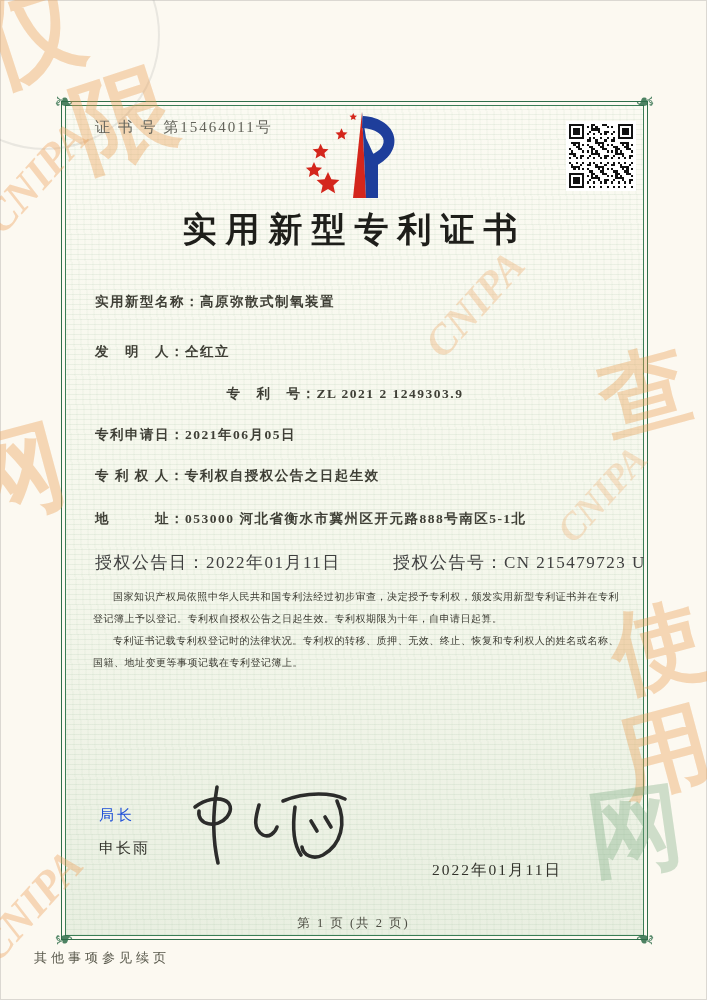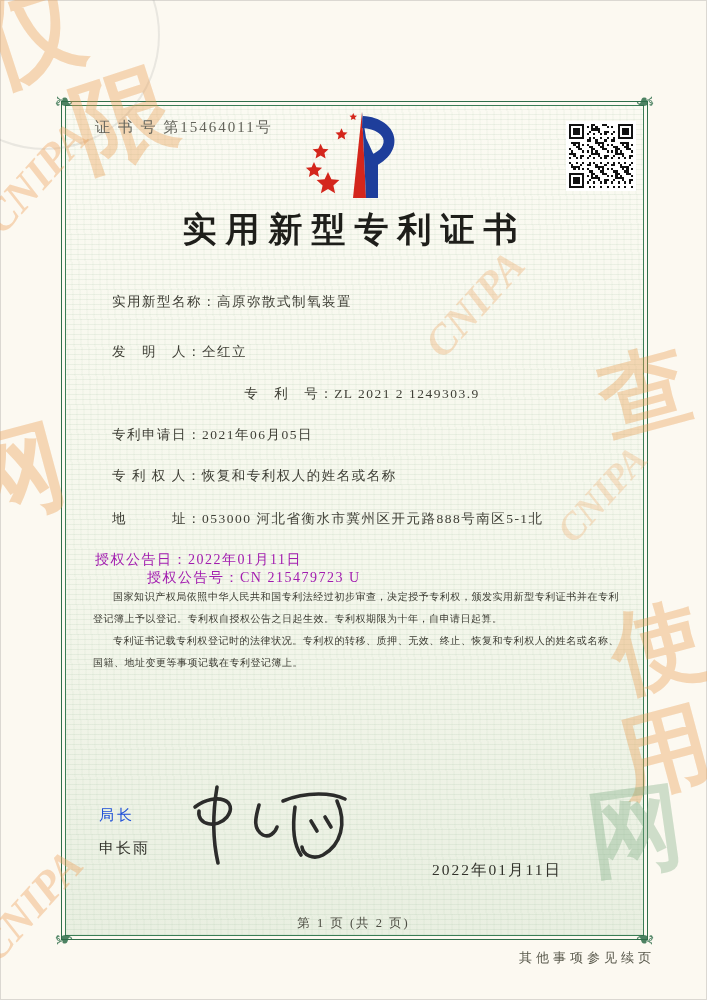--- a/index.html
+++ b/index.html
@@ -38,40 +38,40 @@
                border-radius:50%; left:-70px; top:-80px; z-index:2;}
 
   
   .cert-no { position:absolute; left:95px; top:118px; font-size:15px; color:#63635a; letter-spacing:2px; z-index:5;}
   .logo { position:absolute; left:290px; top:108px; width:126px; height:100px; z-index:5;}
   .qr { position:absolute; left:566px; top:121px; width:70px; height:70px; z-index:5; background:#fff; padding:3px;}
   .title { position:absolute; left:64px; right:62px; top:207px; text-align:center;
            font-size:34px; font-weight:bold; letter-spacing:9px; color:#1e1e1a; z-index:5;}
 
   
-  .field { position:absolute; left:112px; width:500px; font-size:13.5px; letter-spacing:1.5px;
-           color:#3f3f36; z-index:5; white-space:nowrap;}
+  .field { position:absolute; left:95px; width:500px; font-size:13.5px; letter-spacing:1.5px;
+           color:#3f3f36; z-index:5; white-space:nowrap;font-weight:bold;}
   .f0{top:293px;} .f1{top:343px;} .f2{top:385px;text-align:center;} .f3{top:426px;} .f4{top:467px;} .f5{top:510px;}
   .grant-row { position:absolute; left:95px; top:551px; width:520px; display:flex; z-index:5;
-               font-size:14px; letter-spacing:1.5px; color:#a21caf; white-space:nowrap;flex-direction:column;}
+               font-size:17px; letter-spacing:1.5px; color:#404040; white-space:nowrap;}
   .grant-row .gno { margin-left:52px; }
 
   
   .body-text { position:absolute; left:93px; top:586px; width:526px; z-index:5;
                font-size:10px; line-height:21.5px; text-align:justify; color:#3b3b32; letter-spacing:.5px;}
   .body-text p { text-indent:2em; margin-bottom:1px; }
 
   
   .signer-title { position:absolute; left:99px; top:806px; font-size:15px; letter-spacing:3px; color:#1d4ed8; z-index:5;}
   .signer-name  { position:absolute; left:99px; top:839px; font-size:15px; letter-spacing:2px; color:#33332c; z-index:5;}
   .signature { position:absolute; left:183px; top:783px; z-index:6; }
   .issue-date { position:absolute; left:432px; top:860px; font-size:15.5px; letter-spacing:2px; color:#33332c; z-index:5;}
   .page-no { position:absolute; left:0; width:707px; top:903px; text-align:center;
              font-size:12.5px; letter-spacing:2px; color:#4c4c42; z-index:5;margin-top:12px;}
-  .footer-note { position:absolute; left:0; width:655px; top:949px; text-align:right;
+  .footer-note { position:absolute; left:0; width:655px; top:949px; text-align:left;
                  font-size:13px; letter-spacing:4px; color:#59594c; z-index:5;padding-left:34px;}
 </style>
 </head>
 <body>
 
 <div id="page">
 
   <div class="wm-circle"></div>
   <span class="wm" style="left:-18px;top:-30px;font-size:100px;transform:rotate(-18deg);">仅</span>
   <span class="wm" style="left:74px;top:52px;font-size:100px;transform:rotate(-18deg);">限</span>
@@ -353,21 +353,21 @@
   <div class="field f1">
     <span>发　明　人：</span><span>仝红立</span>
   </div>
   <div class="field f2">
     <span>专　利　号：</span><span>ZL 2021 2 1249303.9</span>
   </div>
   <div class="field f3">
     <span>专利申请日：</span><span>2021年06月05日</span>
   </div>
   <div class="field f4">
-    <span>专 利 权 人：</span><span>恢复和专利权人的姓名或名称</span>
+    <span>专 利 权 人：</span><span>专利权自授权公告之日起生效</span>
   </div>
   <div class="field f5">
     <span>地　　　址：</span><span>053000 河北省衡水市冀州区开元路888号南区5-1北</span>
   </div>
 
   <div class="grant-row">
     <span><span>授权公告日：</span><span>2022年01月11日</span></span>
     <span class="gno"><span>授权公告号：</span><span>CN 215479723 U</span></span>
   </div>
 

